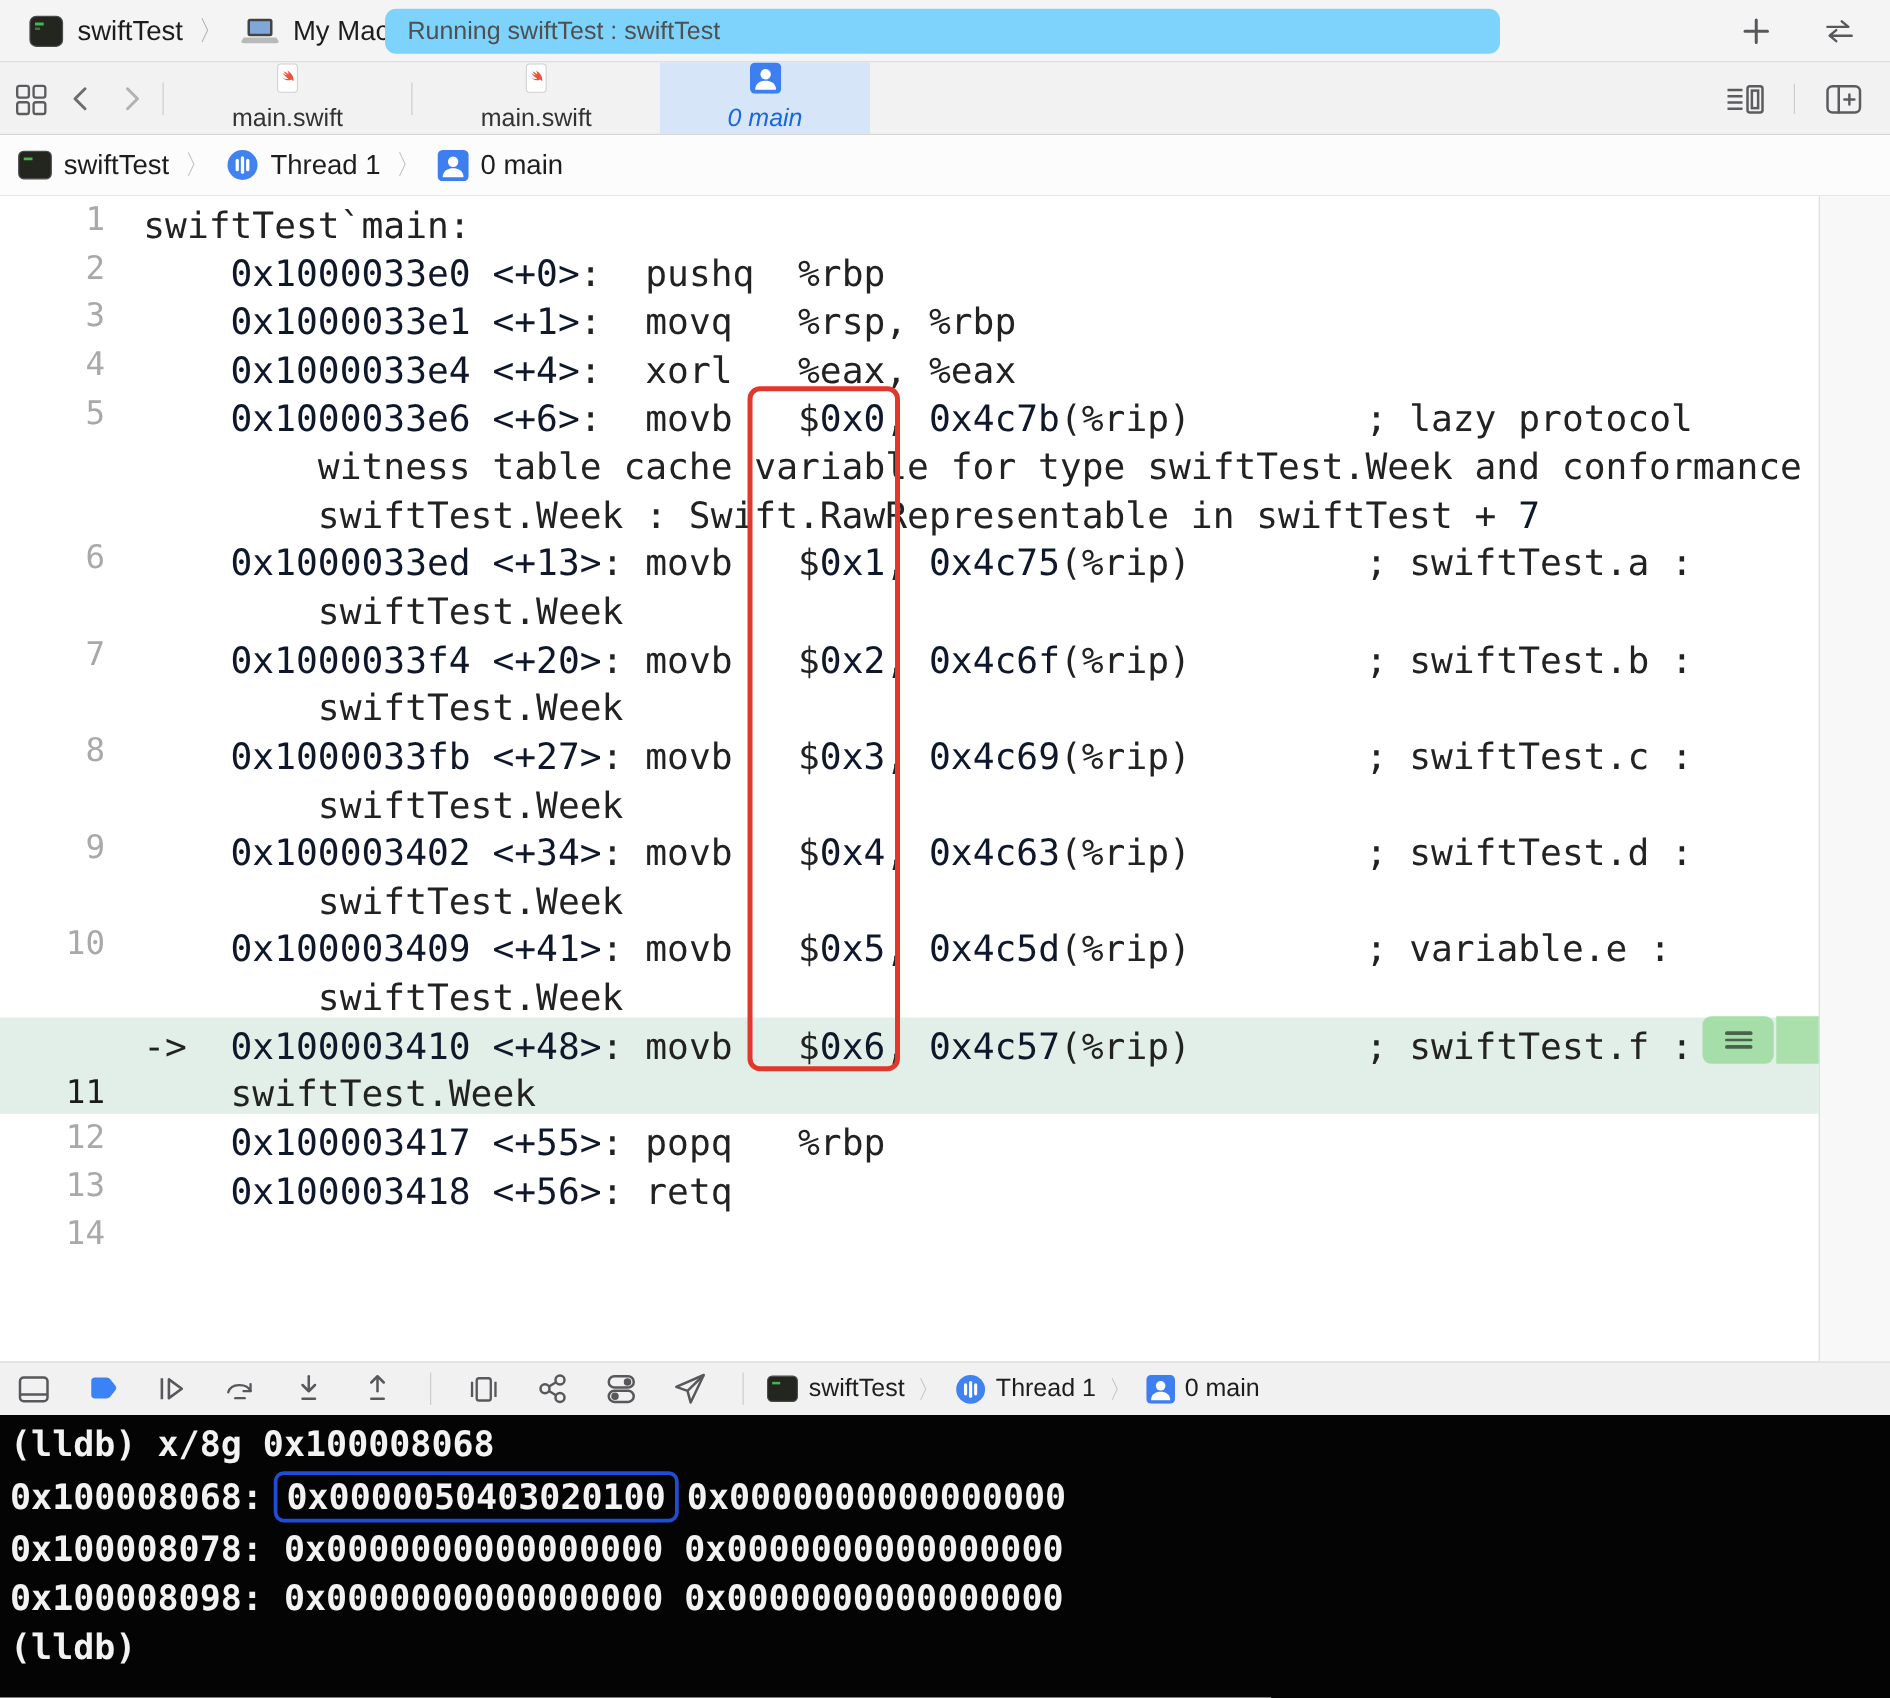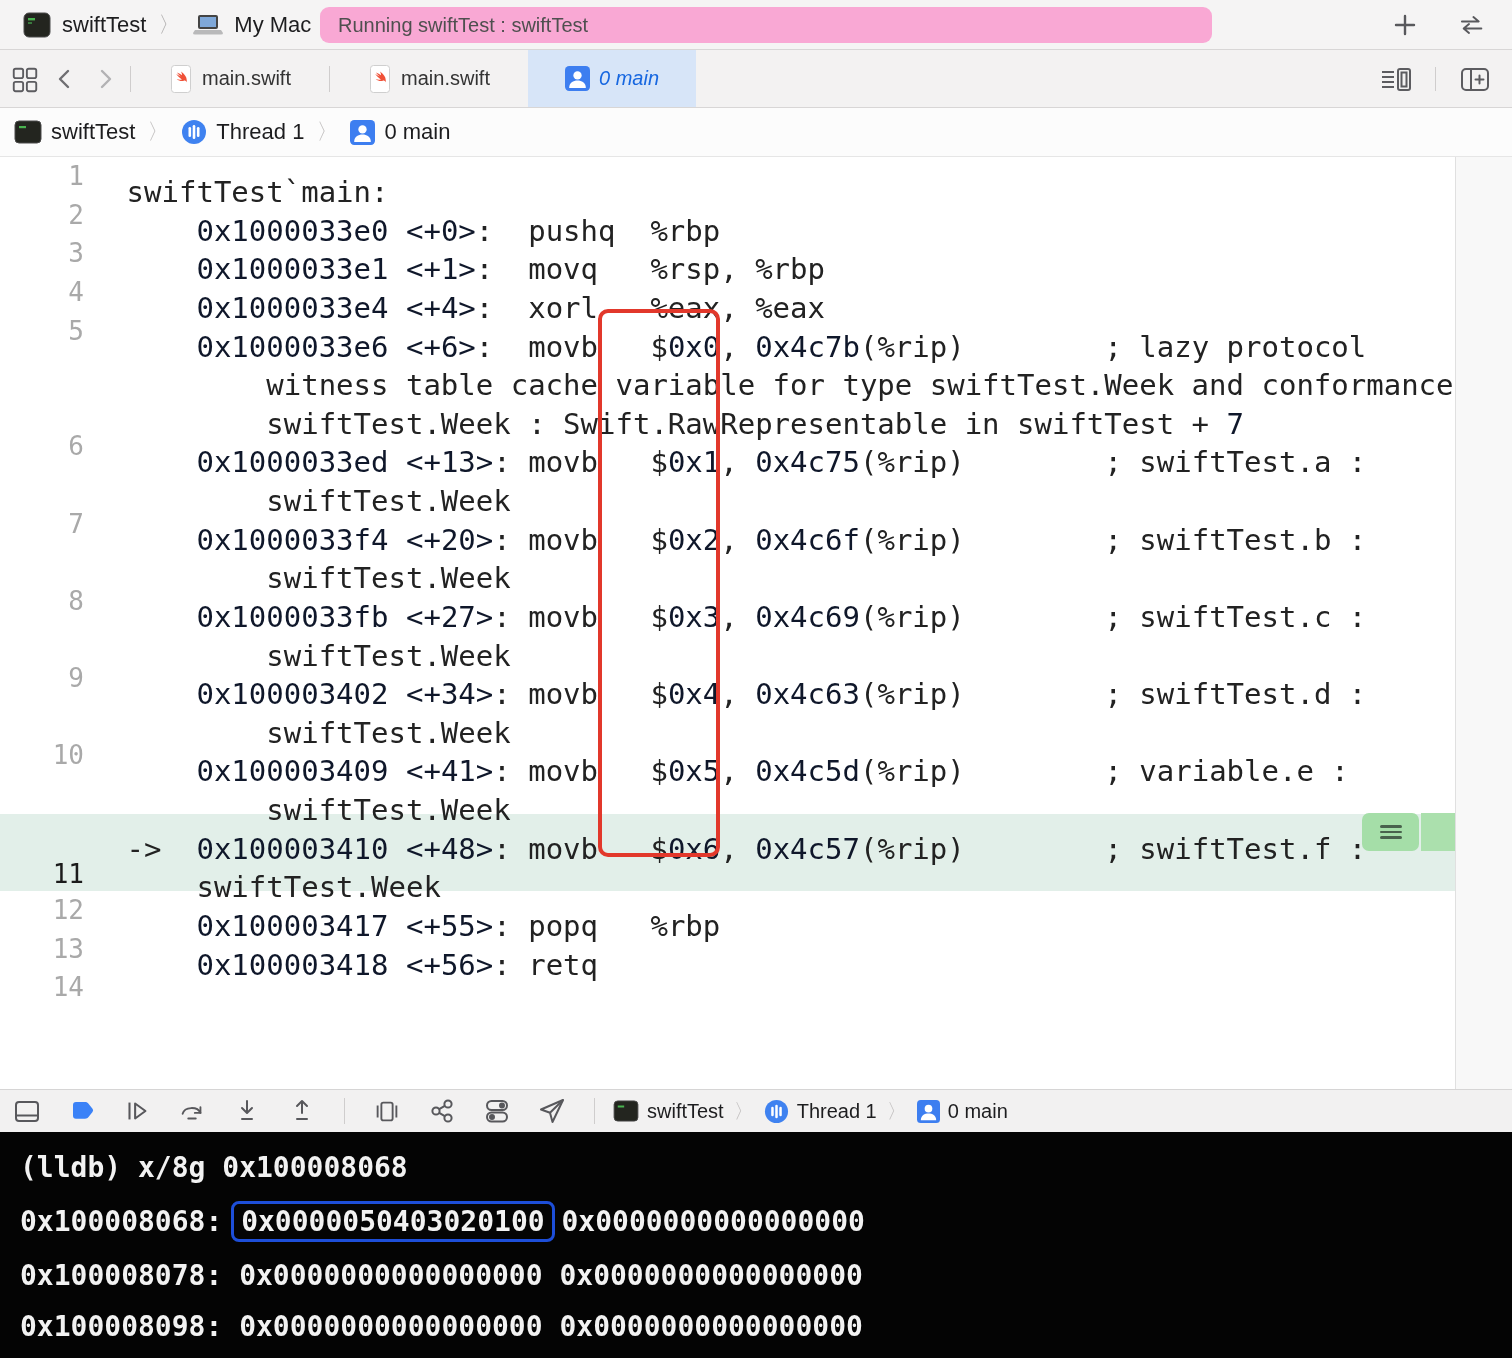--- a/index.html
+++ b/index.html
@@ -2,36 +2,36 @@
 <html><head>
 <meta charset="utf-8">
 <style>
   * { box-sizing: border-box; }
   html,body { margin:0; padding:0; }
   body {
     width:1512px; height:1358px; overflow:hidden; background:#fff;
     font-family:"Liberation Sans", sans-serif; -webkit-font-smoothing:antialiased;
   }
   svg { display:block; }
-  pre { margin:16px; }
+  pre { margin:4px; }
 
   
   .toolbar { position:relative; height:50px; background:#f5f4f4; border-bottom:1px solid #d8d6d6; display:flex; align-items:center; }
   .toolbar-left { display:flex; align-items:center; gap:10px; padding-left:22px; }
   .tb-label { font-size:22px; color:#1d1d1f; }
   .tb-chev { color:#b3b1b1; font-size:22px; margin:0 2px; }
-  .status-pill { position:absolute; left:320px; top:7px; width:892px; height:36px; background:#f9a8d4; border-radius:9px; display:flex; align-items:center; padding-left:18px; }
+  .status-pill { position:absolute; left:308px; top:7px; width:892px; height:36px; background:#7dd3fc; border-radius:9px; display:flex; align-items:center; padding-left:18px; }
   .status-text { font-size:20px; color:#4f4f4f; }
   .toolbar-right { position:absolute; right:0; top:0; height:50px; display:flex; align-items:center; gap:34px; padding-right:28px; }
 
   
   .tabbar { height:58px; background:#f3f2f2; border-bottom:1px solid #d8d6d6; display:flex; align-items:stretch; position:relative; }
   .tab-controls { display:flex; align-items:center; gap:10px; padding:0 10px 0 10px; }
   .tab-divider { width:1px; height:26px; background:#cfcdcd; align-self:center; }
-  .tab { display:flex; align-items:center; justify-content:center; gap:9px; width:198px; }
+  .tab { display:flex; align-items:center; justify-content:center; gap:9px; width:198px;flex-direction:column; }
   .tab-label { font-size:20px; color:#333; }
   .tab.selected { width:168px; background:#d7e5f8; }
   .tab.selected .tab-label { color:#1767e0; font-style:italic; }
   .tabbar-right { position:absolute; right:0; top:0; height:58px; display:flex; align-items:center; gap:22px; padding-right:20px; }
   .tabbar-right .tab-divider { height:24px; }
 
   
   .jumpbar { height:49px; background:#fcfcfc; border-bottom:1px solid #e6e6e6; display:flex; align-items:center; padding-left:14px; gap:9px; }
   .jb-label { font-size:22px; color:#1d1d1f; }
   .jb-chev { color:#c3c1c1; font-size:22px; margin:0 3px; }

